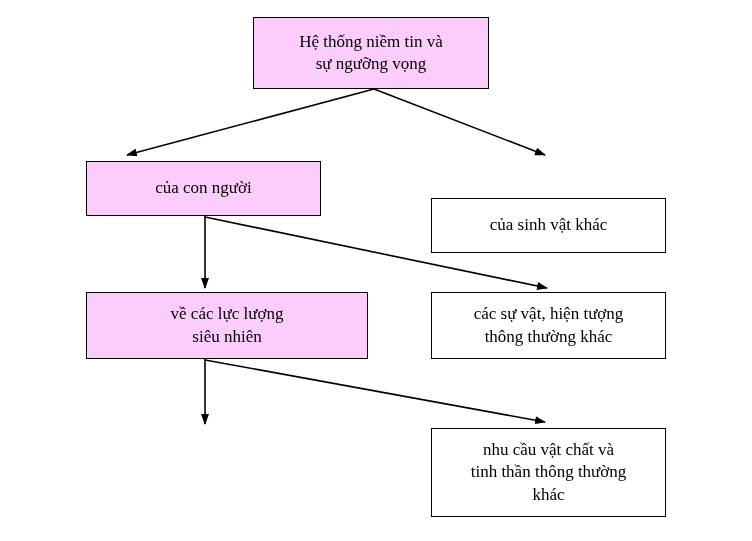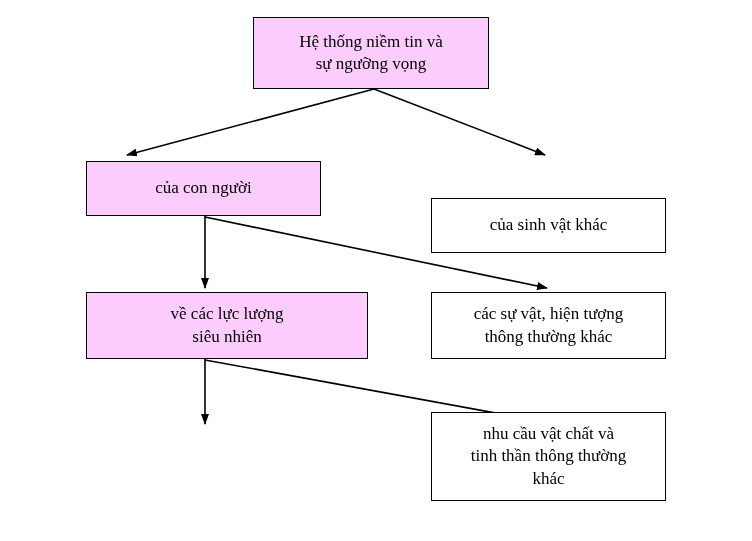--- a/index.html
+++ b/index.html
@@ -88,19 +88,19 @@
     <span class="txt">về các lực lượng
 siêu nhiên</span>
   </div>
 
   <div class="node white" style="left:431px; top:292px; width:235px; height:67px;">
     <span class="txt">các sự vật, hiện tượng
 thông thường khác</span>
   </div>
 
 
-  <div class="node white" style="left:431px; top:412px; width:235px; height:89px;">
+  <div class="node white" style="left:431px; top:428px; width:235px; height:89px;">
     <span class="txt">nhu cầu vật chất và
 tinh thần thông thường
 khác</span>
   </div>
 
 </div>
 
 </body></html>

